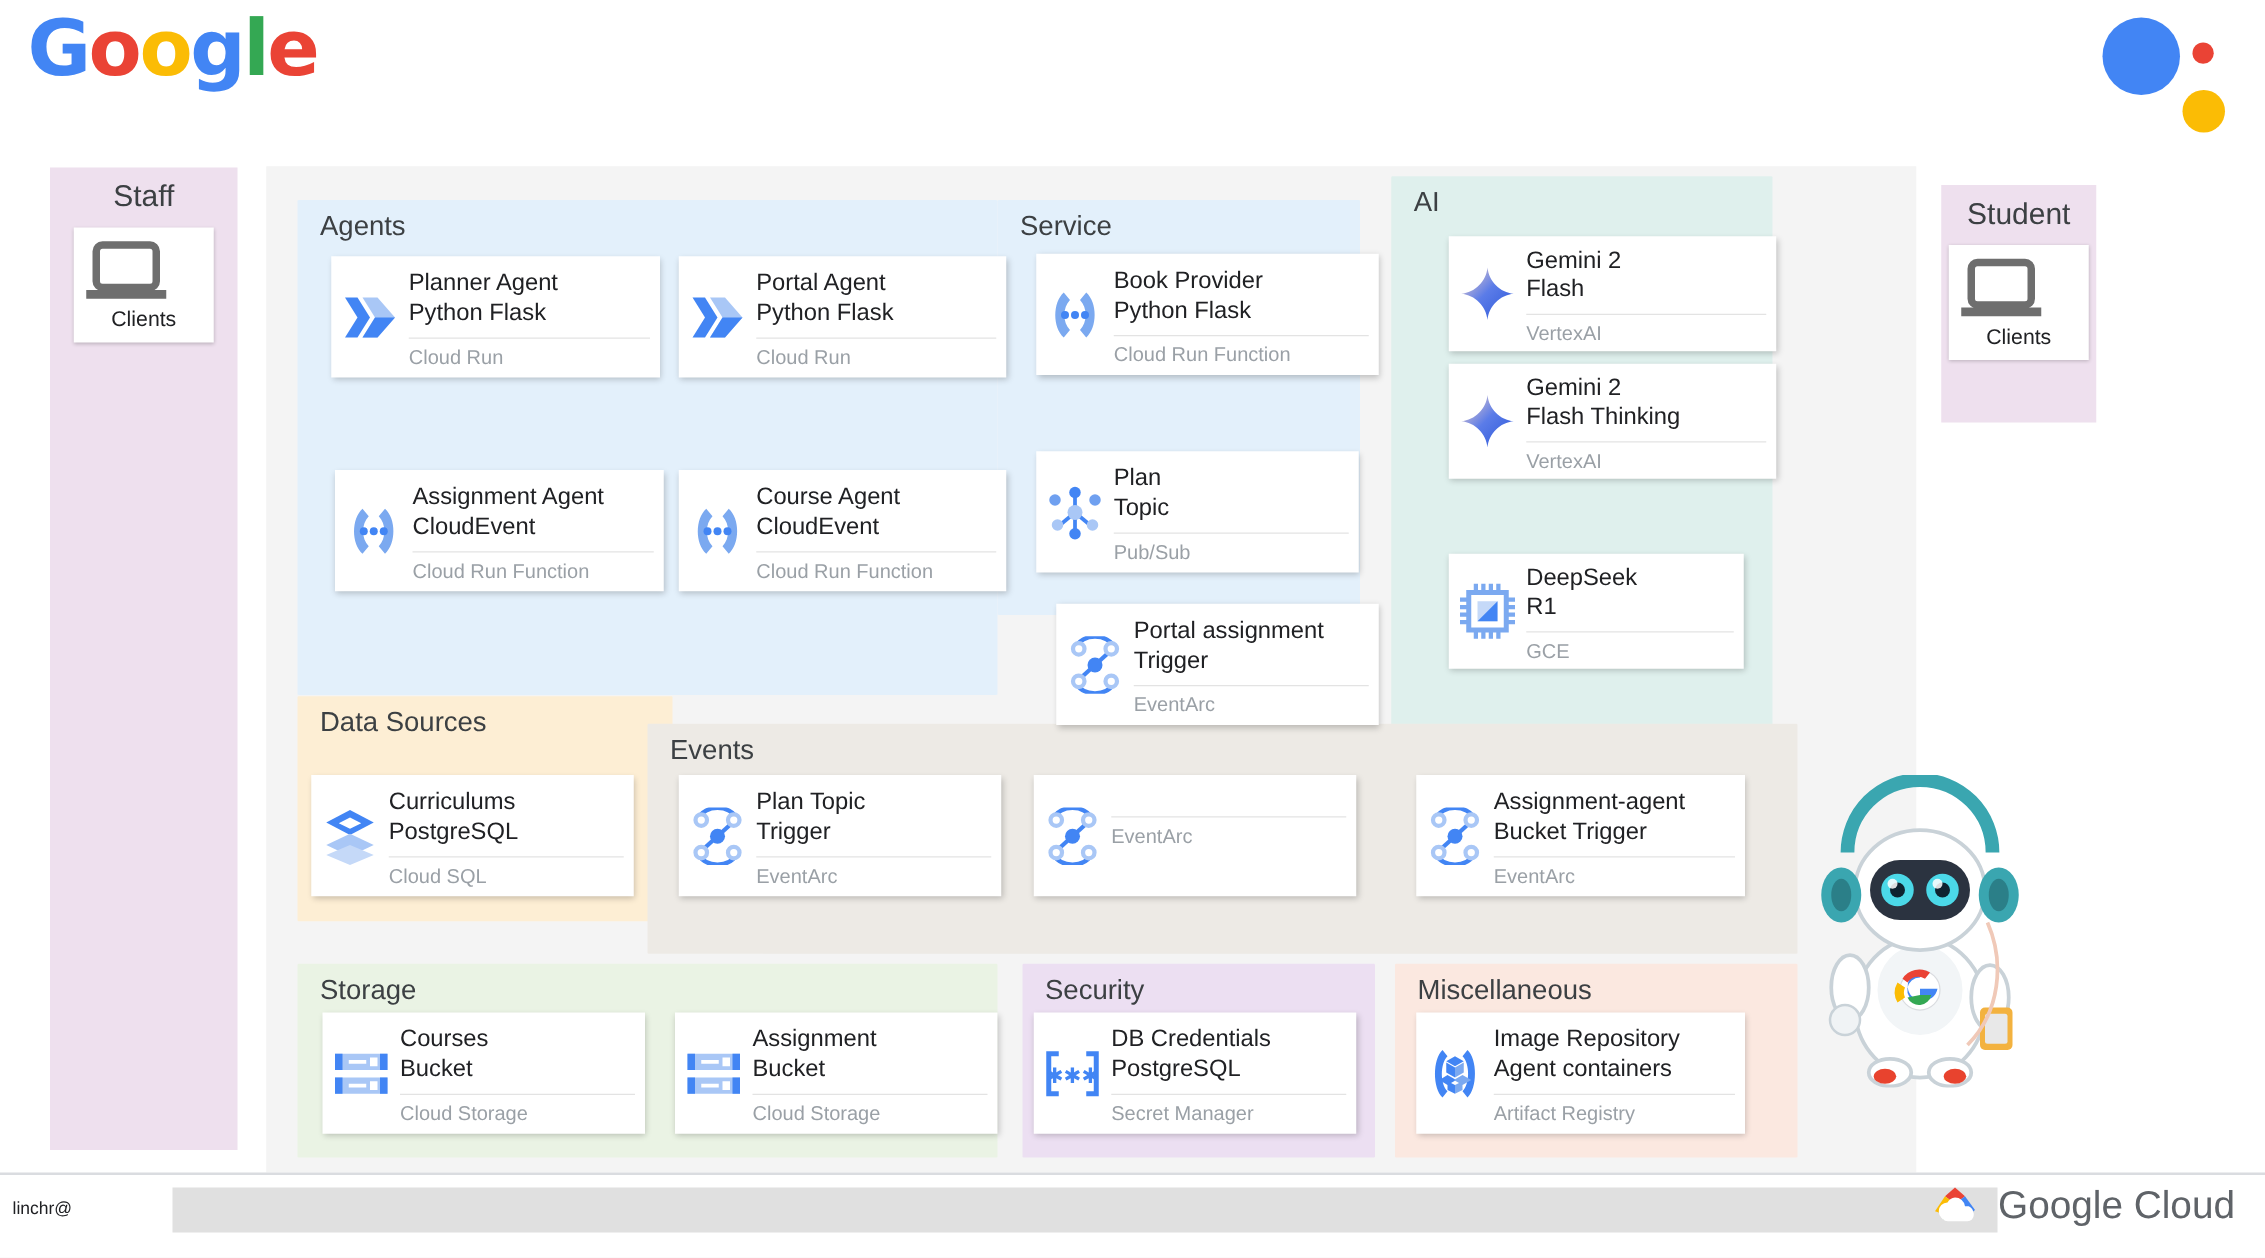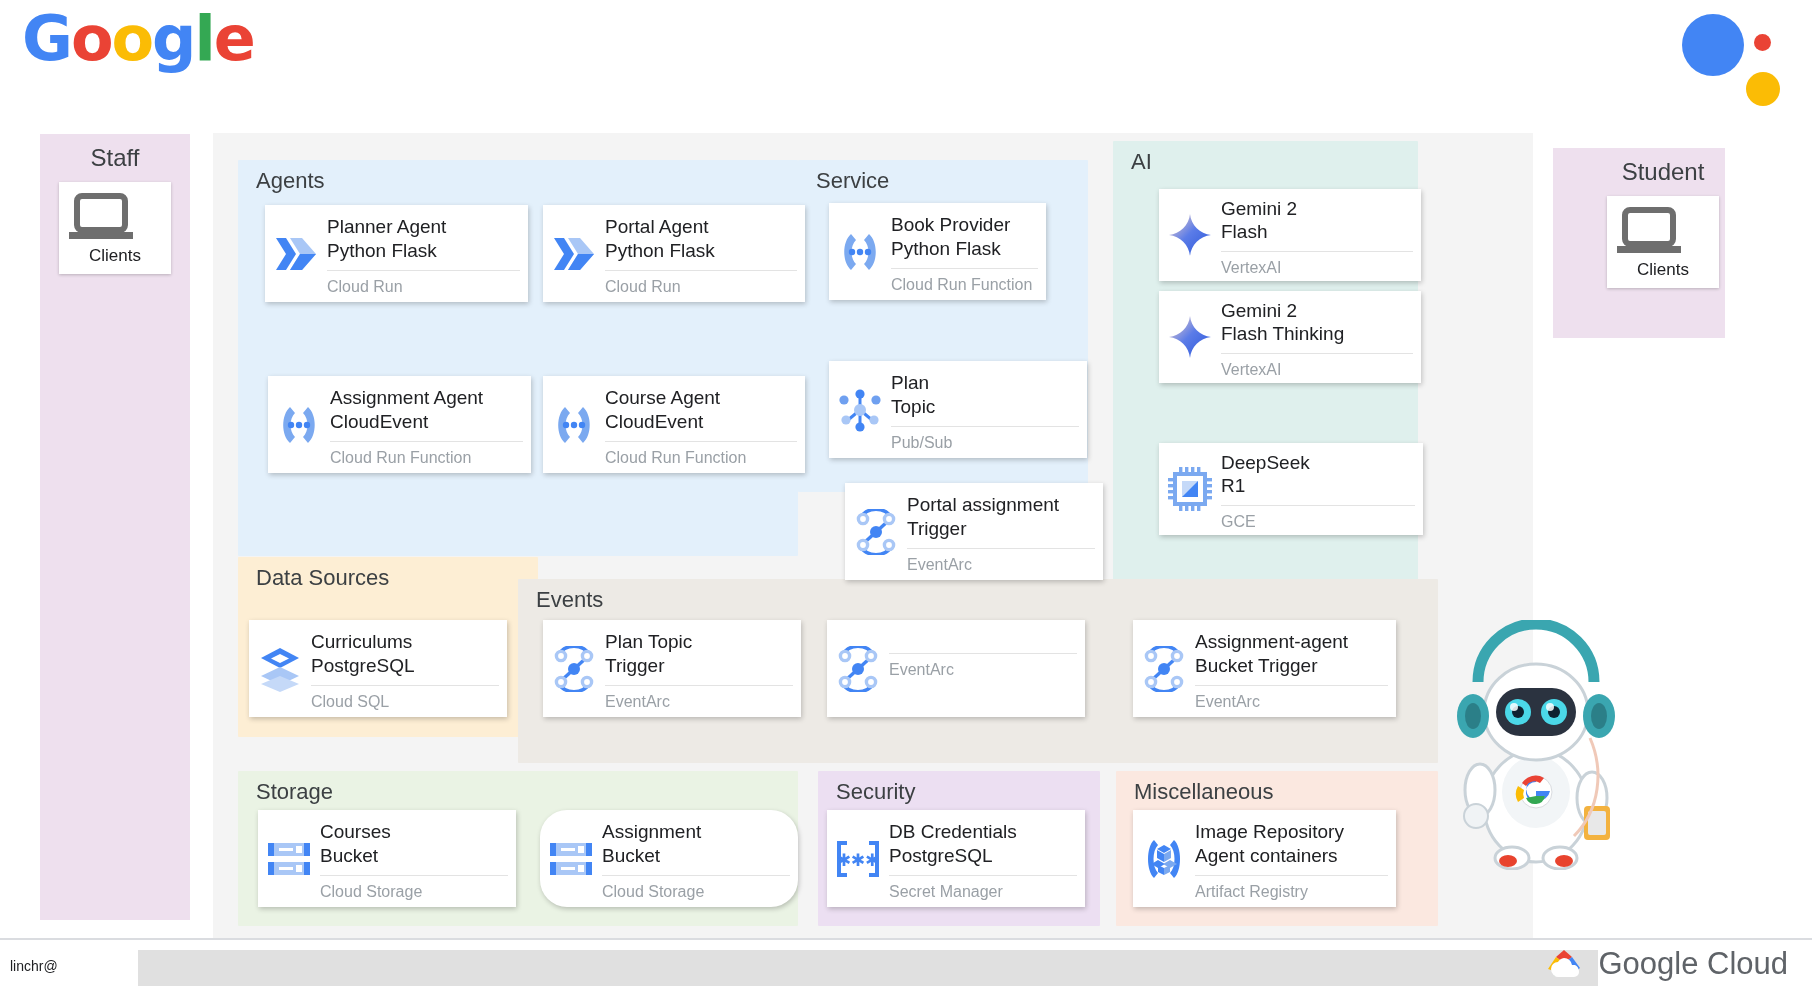--- a/index.html
+++ b/index.html
@@ -28,21 +28,21 @@
     display:flex;align-items:center;justify-content:center;box-shadow:0 2px 4px rgba(0,0,0,.18);}
   .title-bar .t{color:#fff;font-size:25px;font-weight:700;letter-spacing:.2px;}
 
   
   .actor{position:absolute;background:#eee0ee;}
   .actor .cap{font-size:24px;color:#3c4043;font-weight:400;text-align:center;padding-top:10px;}
   .actor .card{background:#fff;margin:10px auto 0;width:100px;padding:10px 6px 8px;
      box-shadow:0 1px 3px rgba(0,0,0,.22);}
   .actor .card .lbl{font-size:17px;color:#202124;text-align:center;margin-top:2px;}
   #staff-panel{left:40px;top:134px;width:150px;height:786px;}
-  #student-panel{left:1553px;top:148px;width:124px;height:190px;padding-left:48px;}
+  #student-panel{left:1553px;top:148px;width:124px;height:190px;}
 
   
   .canvas{position:absolute;left:213px;top:133px;width:1320px;height:811px;background:#f4f4f4;}
 
   .group{position:absolute;border-radius:1px;}
   .group > .g-title{font-size:22px;color:#3c4043;padding:8px 0 0 18px;font-weight:400;}
 
   
   .g-agents{background:#e3f0fb;}
   .g-service{background:#e3f0fb;}
@@ -203,21 +203,21 @@
           <circle cx="31" cy="22" r="3.2" fill="#4285f4"></circle>
         </svg>
       </div>
       <div class="body">
         <div class="name">Course Agent
 CloudEvent</div>
         <div class="svc">Cloud Run Function</div>
       </div>
     </div>
 
-    <div class="rcard" style="left:616px;top:70px;width:217px;height:97px;justify-content:center;">
+    <div class="rcard" style="left:616px;top:70px;width:274px;height:97px;justify-content:center;">
       <div class="ico">
         <svg class="ic" width="46" height="44" viewBox="0 0 46 44">
           <path d="M14 4 C5 12 5 32 14 40 L19 34 C13 28 13 16 19 10 Z" fill="#7ba9f0"></path>
           <path d="M32 4 C41 12 41 32 32 40 L27 34 C33 28 33 16 27 10 Z" fill="#7ba9f0"></path>
           <circle cx="15" cy="22" r="3.2" fill="#4285f4"></circle>
           <circle cx="23" cy="22" r="3.2" fill="#4285f4"></circle>
           <circle cx="31" cy="22" r="3.2" fill="#4285f4"></circle>
         </svg>
       </div>
       <div class="body">
@@ -260,21 +260,21 @@
           <path d="M23 2 C24 13 33 22 44 23 C33 24 24 33 23 44 C22 33 13 24 2 23 C13 22 22 13 23 2 Z" fill="url(#gemgrad2)"></path>
         </svg>
       </div>
       <div class="body">
         <div class="name">Gemini 2
 Flash Thinking</div>
         <div class="svc">VertexAI</div>
       </div>
     </div>
 
-    <div class="rcard" style="left:946px;top:310px;width:264px;height:92px;">
+    <div class="rcard" style="left:946px;top:310px;width:236px;height:92px;">
       <div class="ico">
         <svg class="ic" width="46" height="46" viewBox="0 0 46 46">
           <g fill="#7ba9f0">
             <rect x="12" y="1" width="3.4" height="7"></rect>
               <rect x="18" y="1" width="3.4" height="7"></rect>
             <rect x="24" y="1" width="3.4" height="7"></rect>
               <rect x="30" y="1" width="3.4" height="7"></rect>
             <rect x="12" y="38" width="3.4" height="7"></rect>
               <rect x="18" y="38" width="3.4" height="7"></rect>
             <rect x="24" y="38" width="3.4" height="7"></rect>
@@ -432,21 +432,21 @@
           <rect x="31" y="27" width="6" height="7" fill="#fff"></rect>
         </svg>
       </div>
       <div class="body">
         <div class="name">Courses
 Bucket</div>
         <div class="svc">Cloud Storage</div>
       </div>
     </div>
 
-    <div class="rcard" style="left:327px;top:677px;width:258px;height:97px;border-radius:27px;">
+    <div class="rcard" style="left:327px;top:677px;width:258px;height:97px;">
       <div class="ico">
         <svg class="ic" width="48" height="42" viewBox="0 0 48 42">
           <rect x="3" y="5" width="42" height="13" fill="#a9c7f6"></rect>
           <rect x="3" y="5" width="6" height="13" fill="#4285f4"></rect>
           <rect x="39" y="5" width="6" height="13" fill="#4285f4"></rect>
           <rect x="14" y="10" width="14" height="3" fill="#fff"></rect>
           <rect x="31" y="8" width="6" height="7" fill="#fff"></rect>
           <rect x="3" y="24" width="42" height="13" fill="#a9c7f6"></rect>
           <rect x="3" y="24" width="6" height="13" fill="#4285f4"></rect>
           <rect x="39" y="24" width="6" height="13" fill="#4285f4"></rect>

